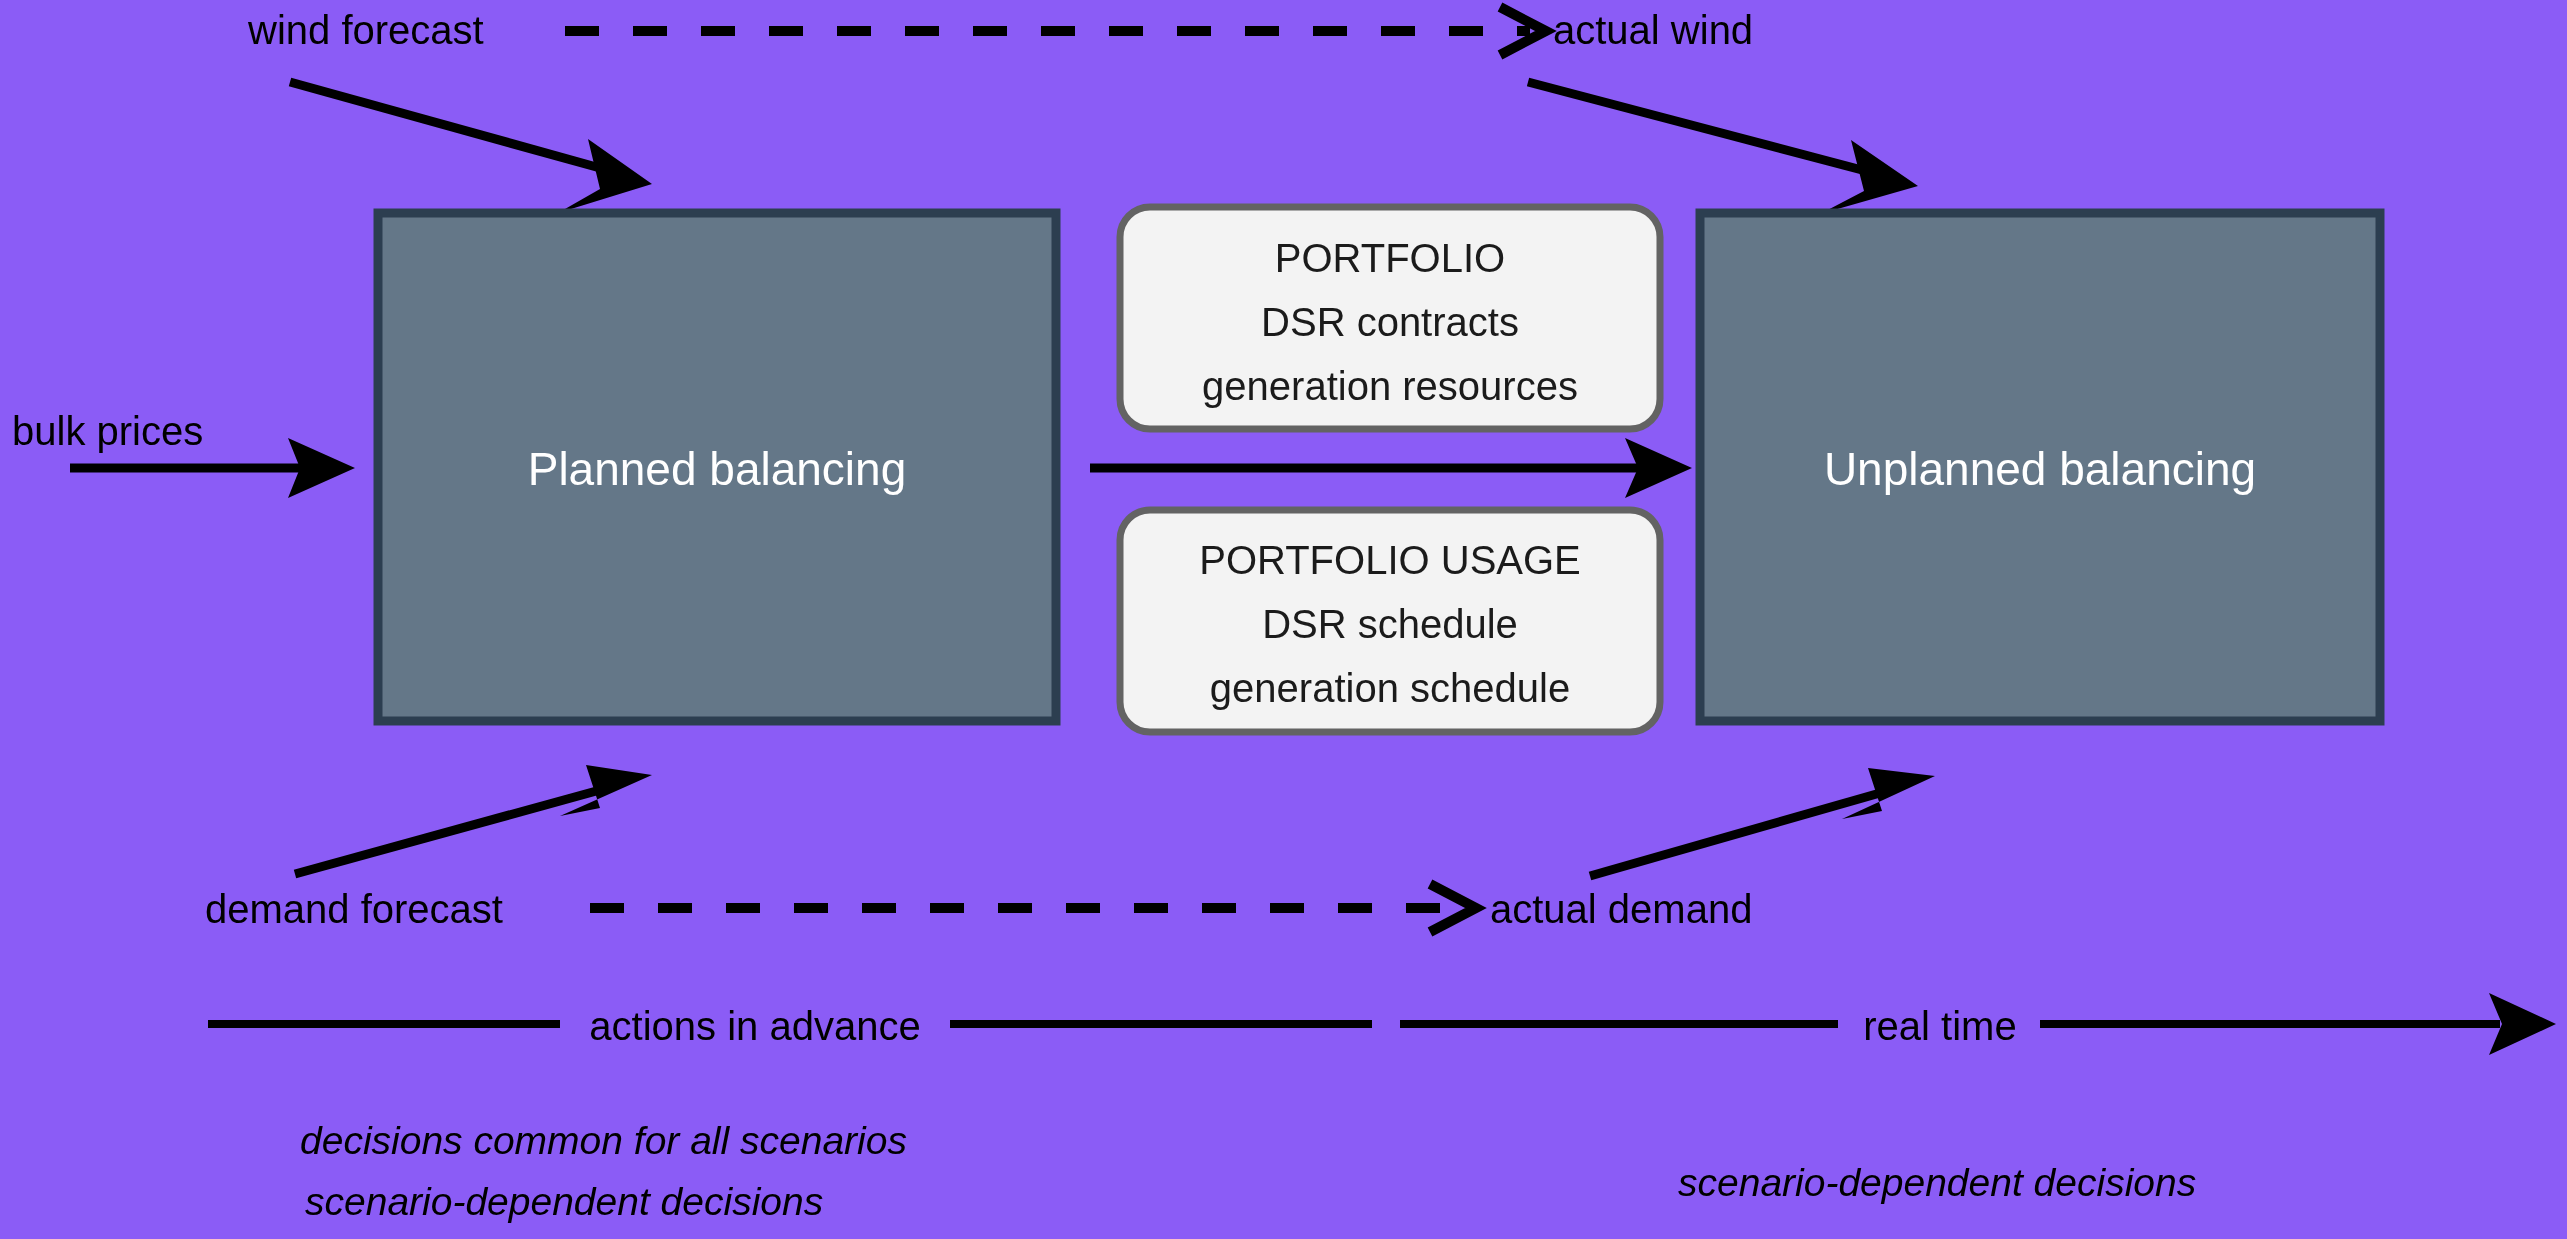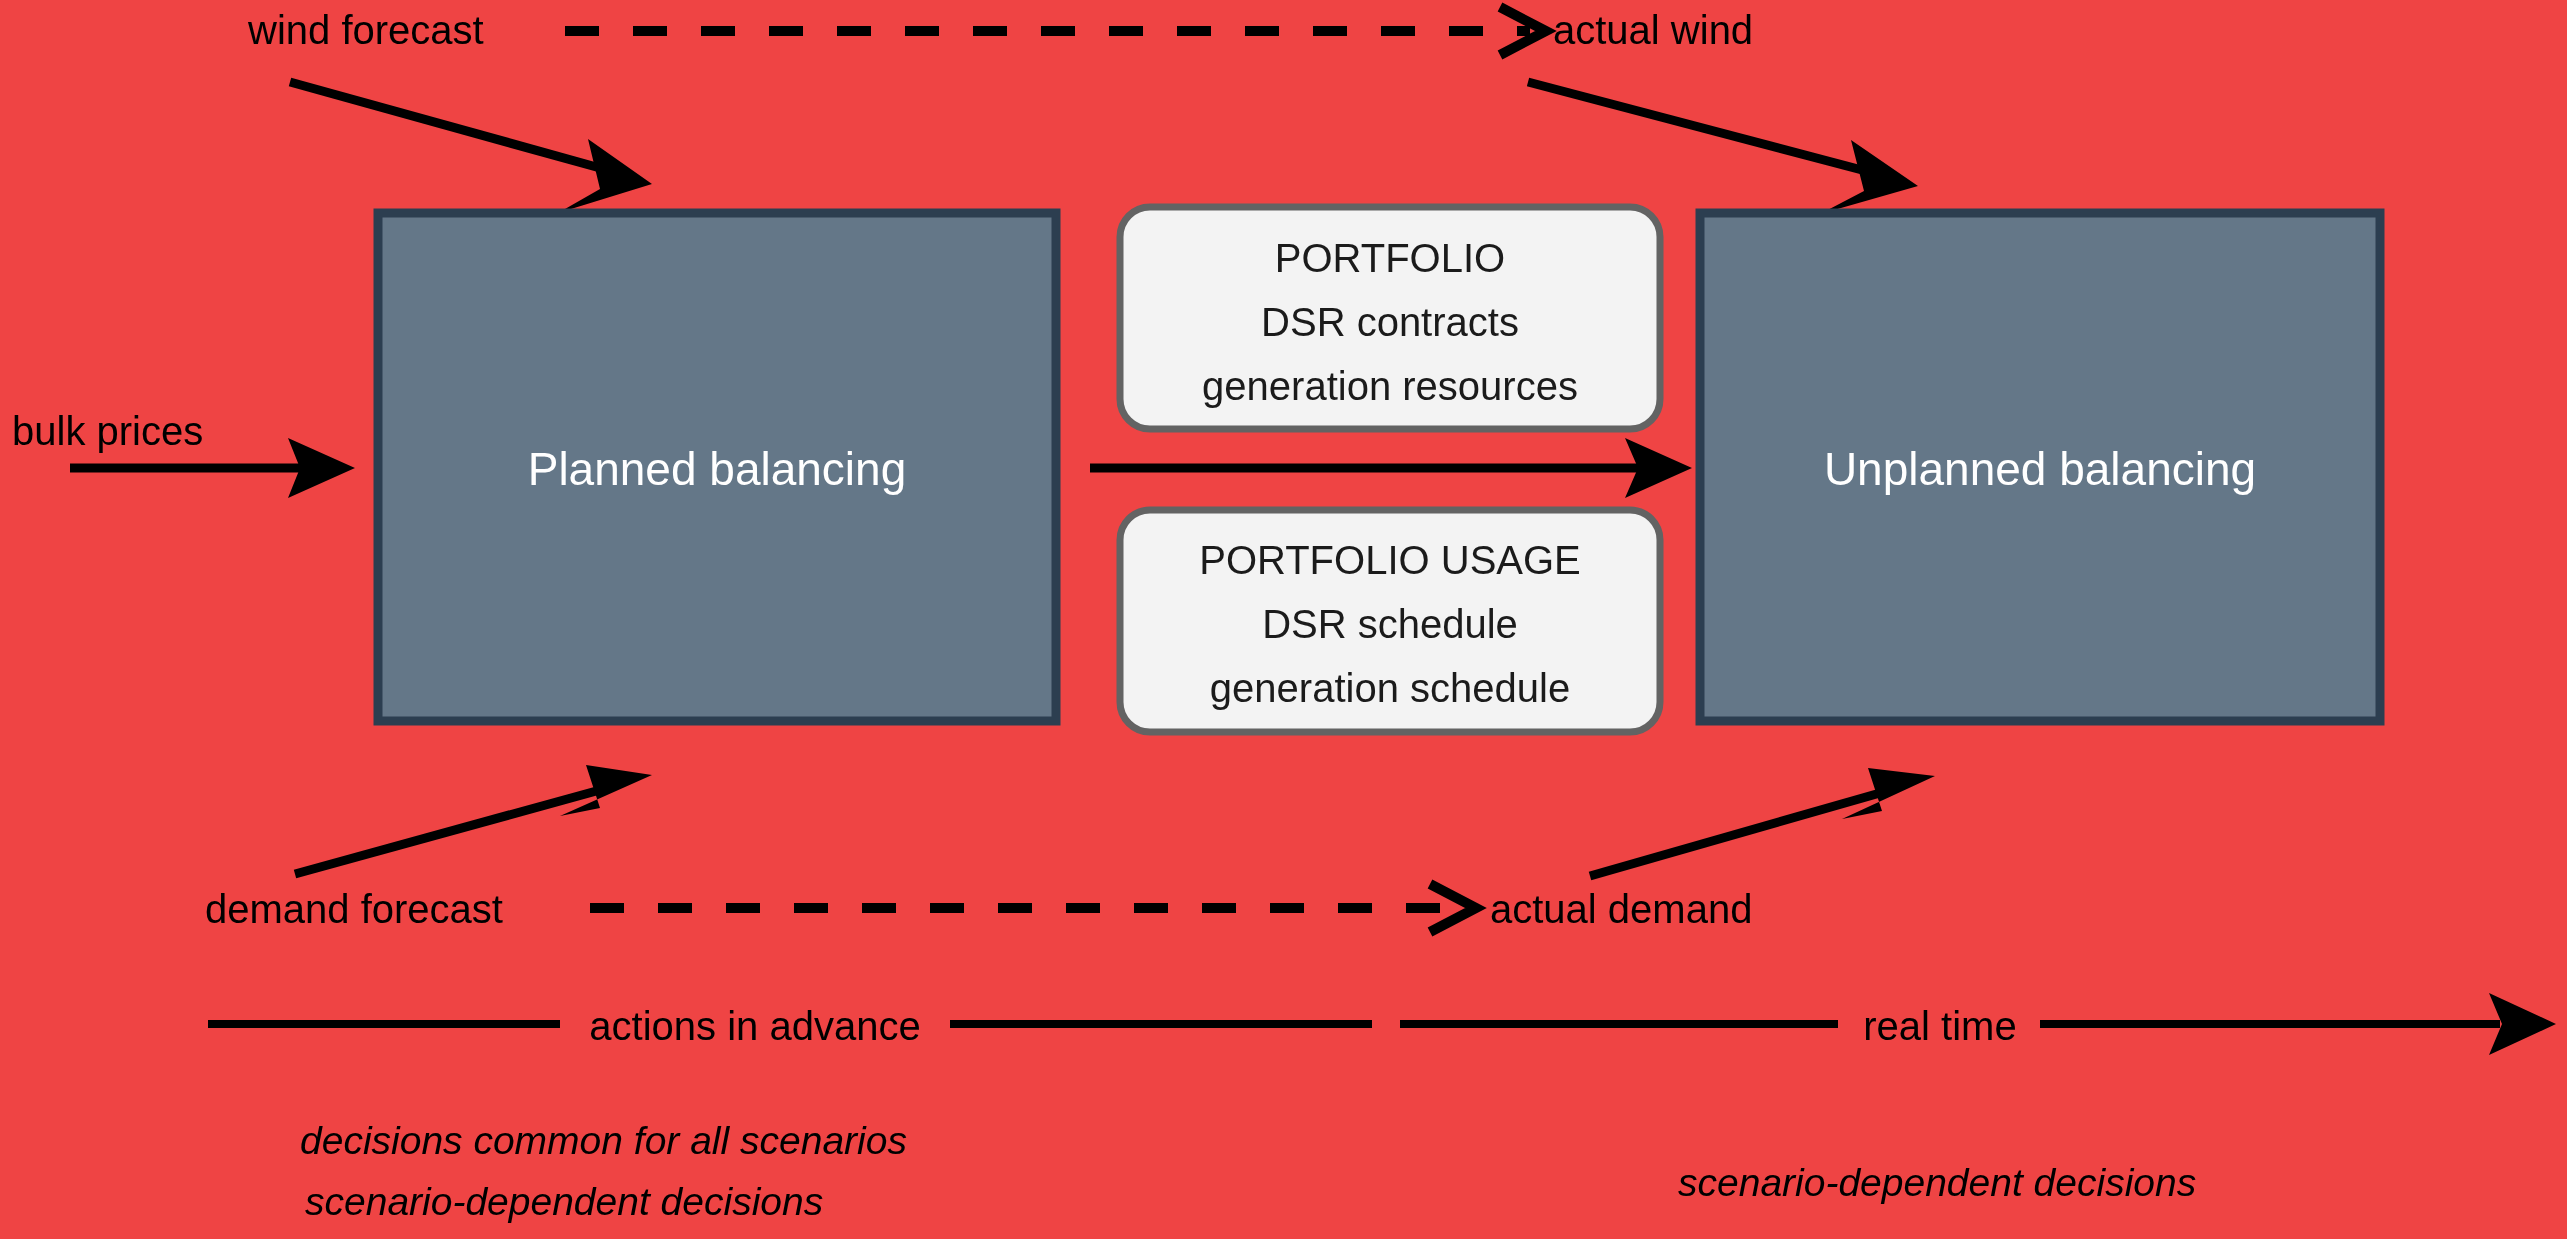--- a/index.html
+++ b/index.html
@@ -10,21 +10,21 @@
   body {
     width: 2567px;
     height: 1239px;
     font-family: "Liberation Sans", sans-serif;
     overflow: hidden;
   }
   #diagram-root {
     position: relative;
     width: 2567px;
     height: 1239px;
-    background: #ef4444;
+    background: #8b5cf6;
   }
   svg.canvas {
     position: absolute;
     top: 0;
     left: 0;
     width: 2567px;
     height: 1239px;
     display: block;
   }
   .txt {

